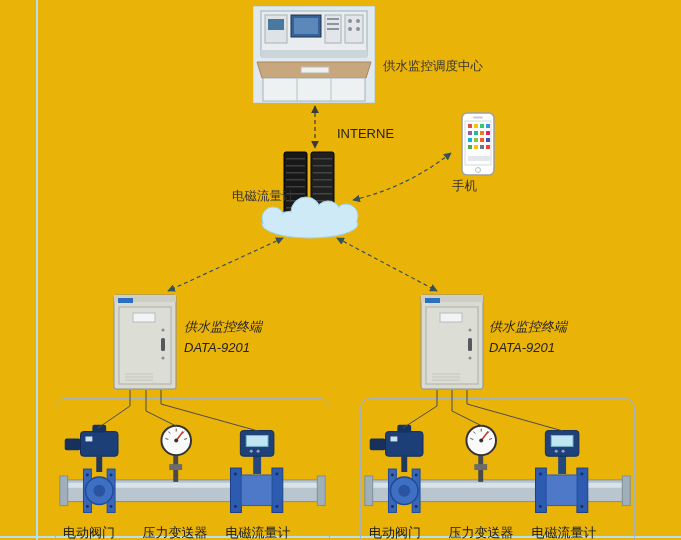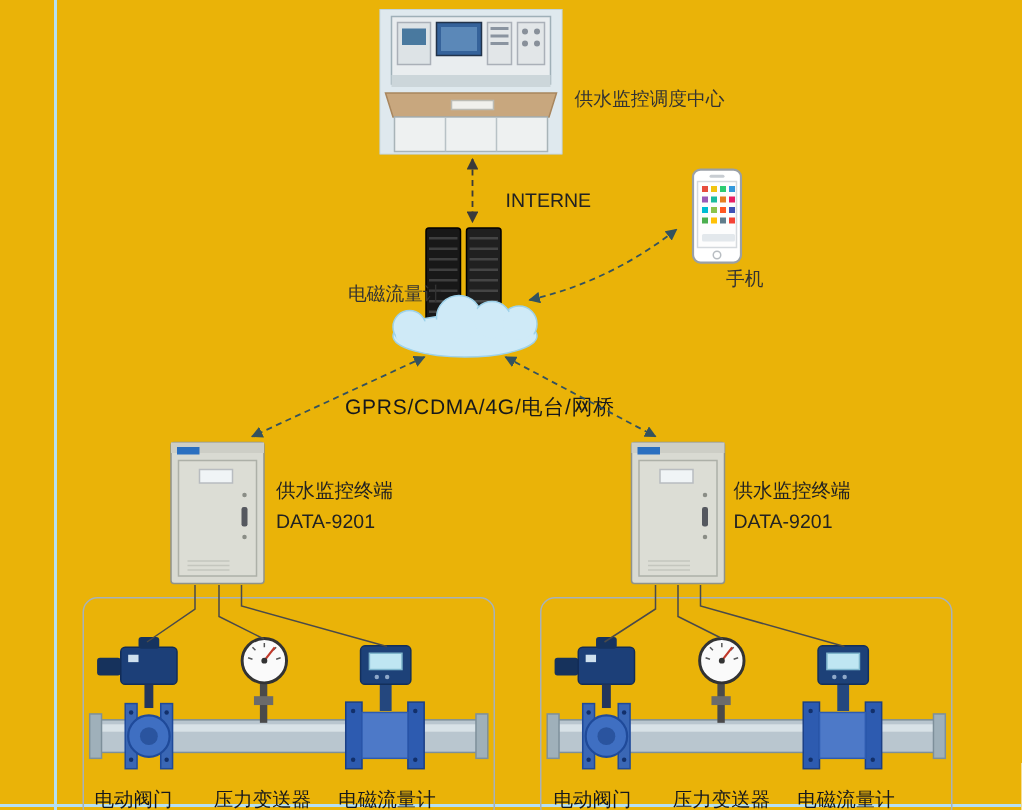--- a/index.html
+++ b/index.html
@@ -3,21 +3,21 @@
 <meta charset="utf-8">
 <style>
   * { margin:0; padding:0; box-sizing:border-box; }
   html,body { background:#ffffff; }
   body { font-family:"Liberation Sans","DejaVu Sans",sans-serif; }
   #canvas { position:relative; width:681px; height:540px; background:#eab308; overflow:hidden; }
   .node, .group, .lbl, .dev-lbl, .term-lbl { position:absolute; }
   .node svg, .group svg { display:block; }
   .lbl { font-size:12.5px; color:#333; white-space:nowrap; z-index:4; }
   .net-lbl { font-size:14px; color:#16181c; font-weight:500; letter-spacing:.5px; }
-  .term-lbl { font-size:13px; color:#222; line-height:21px; white-space:nowrap; z-index:4; }
+  .term-lbl { font-size:13px; color:#222; line-height:21px; white-space:nowrap; z-index:4;font-style:italic; }
   .dev-lbl { font-size:13px; color:#16181c; text-align:center; white-space:nowrap; z-index:4; }
   .group { border:1px solid #a7b2ba; border-radius:10px; z-index:2; }
   .node { z-index:3; }
   .edge-v { position:absolute; left:36px; top:0; width:2px; height:540px; background:var(--accent-border,#b5e0f2); z-index:1; }
   .edge-h { position:absolute; left:0; top:536px; width:681px; height:2px; background:var(--accent-border,#b5e0f2); z-index:1; }
   .overlay { position:absolute; left:0; top:0; z-index:5; pointer-events:none; }
   .dash-dark { stroke:var(--arrow-dark,#3a3a3a); stroke-width:1.2; fill:none; stroke-dasharray:4 3; }
   .dash-teal { stroke:var(--arrow-teal,#34525e); stroke-width:1.2; fill:none; stroke-dasharray:4 3; }
   .wire { stroke:#4a4a4a; stroke-width:1; fill:none; }
 </style>
@@ -150,23 +150,22 @@
           <rect x="25" y="26" width="4" height="4" fill="#3f51b5"></rect>
         <rect x="7" y="33" width="4" height="4" fill="#4caf50"></rect>
           <rect x="13" y="33" width="4" height="4" fill="#ffc107"></rect>
           <rect x="19" y="33" width="4" height="4" fill="#607d8b"></rect>
           <rect x="25" y="33" width="4" height="4" fill="#f44336"></rect>
         <rect x="7" y="44" width="22" height="5" rx="1" fill="#e3e8ec"></rect>
       </g>
       <circle cx="17" cy="58" r="2.5" fill="none" stroke="#b8bdc2"></circle>
     </svg>
   </div>
-  <div class="lbl" style="left:484px;top:178px">手机</div>
-
-  <div class="lbl net-lbl" style="left:210px;top:263px;width:220px;text-align:center">GPRS/CDMA/4G/电台/网桥</div>
+  <div class="lbl" style="left:452px;top:178px">手机</div>
+
 
   <div class="node" style="left:113px;top:294px;width:64px;height:96px">
     <svg width="64" height="96" viewBox="0 0 64 96">
       <rect x="1" y="1" width="62" height="94" rx="2" fill="#d9dad2" stroke="#8f928a"></rect>
       <rect x="1" y="1" width="62" height="7" fill="#cdcec6"></rect>
       <rect x="5" y="4" width="15" height="5" fill="#2a6fc0"></rect>
       <rect x="6" y="13" width="52" height="77" fill="#dcddd5" stroke="#adb0a8"></rect>
       <rect x="20" y="19" width="22" height="9" fill="#f0f4f6" stroke="#b8bcc0"></rect>
       <rect x="48" y="44" width="4" height="13" rx="1.5" fill="#55585f"></rect>
       <circle cx="50" cy="36" r="1.5" fill="#8a8d86"></circle>

